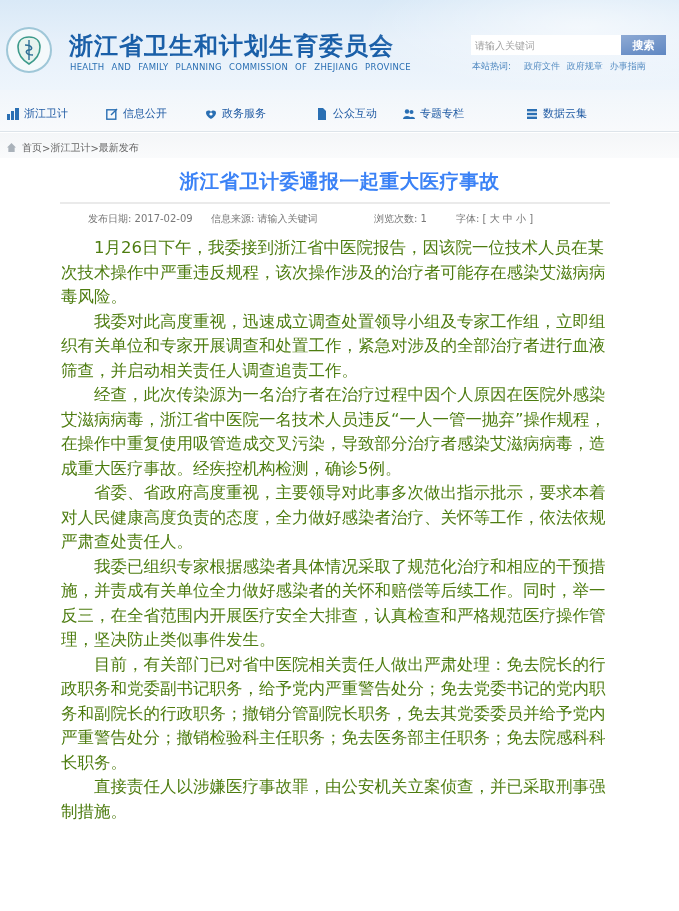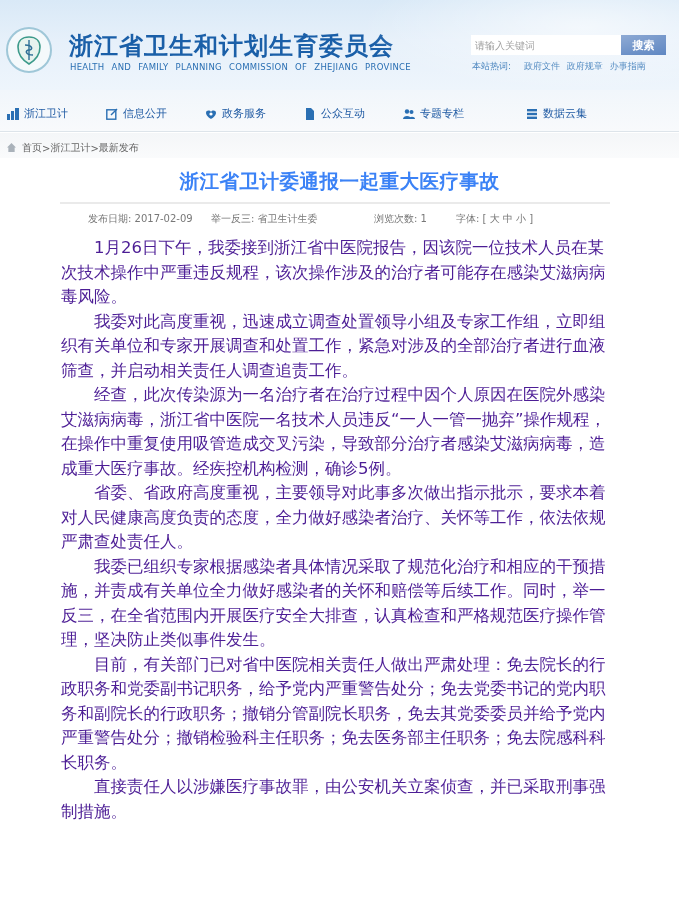--- a/index.html
+++ b/index.html
@@ -70,21 +70,21 @@
   }
   .title-rule {
     position: absolute; left: 60px; top: 202px; width: 550px; height: 2px; background: #eaeaea;
   }
   .meta {
     position: absolute; top: 212px; font-size: 10px; color: #777; white-space: nowrap;
   }
 
   .article {
     position: absolute; left: 61px; top: 236px; width: 556px;
-    font-size: 16.5px; line-height: 24.5px; color: #4c1d95;
+    font-size: 16.5px; line-height: 24.5px; color: #4d7c0f;
   }
   .article p { text-indent: 2em; margin: 0; text-align: left; }
 </style>
 </head>
 <body>
 
 <div class="header">
   <div class="logo">
     <svg width="34" height="34" viewBox="0 0 34 34">
       <path d="M17 4 C10 4 6 8 6 14 C6 22 12 28 17 31 C22 28 28 22 28 14 C28 8 24 4 17 4 Z" fill="#e7f3ee" stroke="#3c9a8a" stroke-width="1.6"></path>
@@ -128,21 +128,21 @@
   </div>
   <div class="nav-item" style="left:205px;">
     <span class="icon">
       <svg width="12" height="12" viewBox="0 0 12 12">
           <path d="M1 5 C1 2 5 2 6 4 C7 2 11 2 11 5 C11 8 6 11 6 11 C6 11 1 8 1 5 Z" fill="#2a6fb3"></path>
           <circle cx="6" cy="6" r="1.6" fill="#fff"></circle>
         </svg>
     </span>
     <span>政务服务</span>
   </div>
-  <div class="nav-item" style="left:304px;text-align:center;">
+  <div class="nav-item" style="left:316px;text-align:center;">
     <span class="icon">
       <svg width="12" height="12" viewBox="0 0 12 12">
           <path d="M2 0 H7 L10 3 V12 H2 Z" fill="#2a6fb3"></path>
         </svg>
     </span>
     <span>公众互动</span>
   </div>
   <div class="nav-item" style="left:403px;">
     <span class="icon">
       <svg width="12" height="12" viewBox="0 0 12 12">
@@ -178,21 +178,21 @@
     <span class="crumb">浙江卫计</span>
     <span>&gt;</span>
     <span class="crumb">最新发布</span>
   </div>
 </div>
 
 <h1 class="title">浙江省卫计委通报一起重大医疗事故</h1>
 <div class="title-rule"></div>
 
 <div class="meta" style="left:88px;">发布日期: 2017-02-09</div>
-<div class="meta" style="left:211px;">举一反三: 省卫生计生委</div>
+<div class="meta" style="left:211px;">信息来源: 请输入关键词</div>
 <div class="meta" style="left:374px;">浏览次数: 1</div>
 <div class="meta" style="left:456px;">
   <span>字体: [</span>
   <span>大</span>
   <span>中</span>
   <span>小</span>
   <span>]</span>
 </div>
 
 <div class="article">

